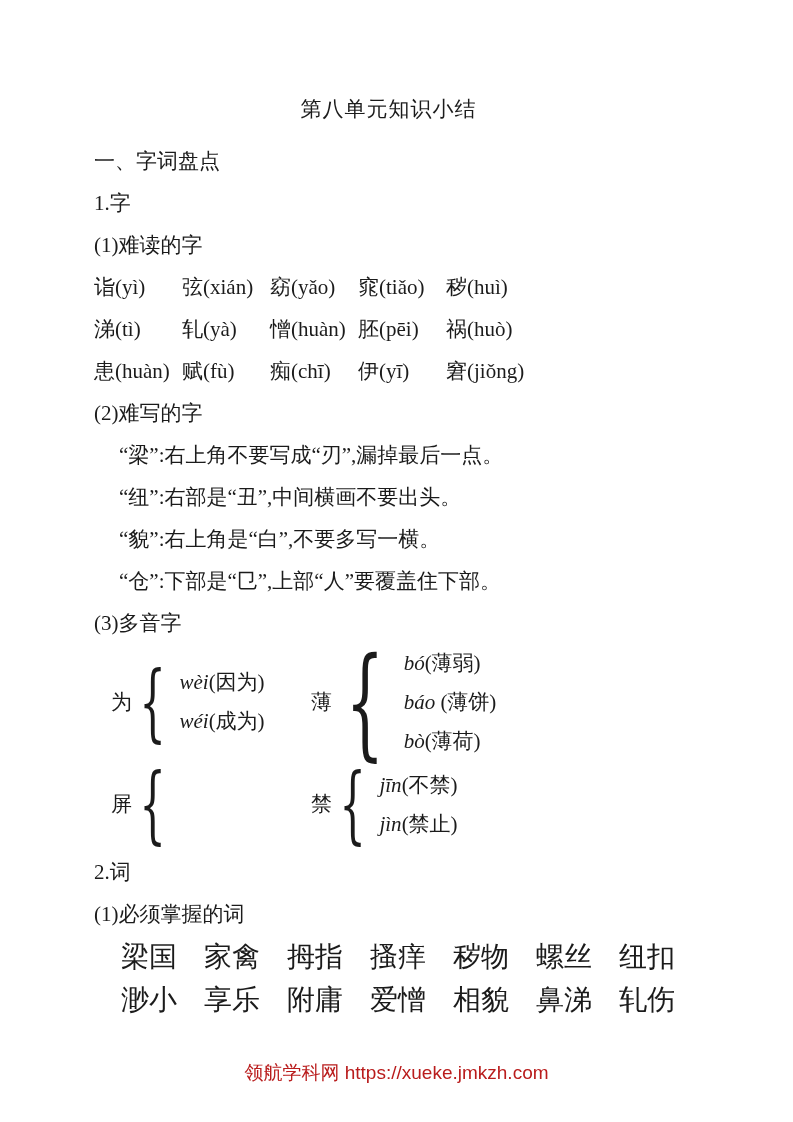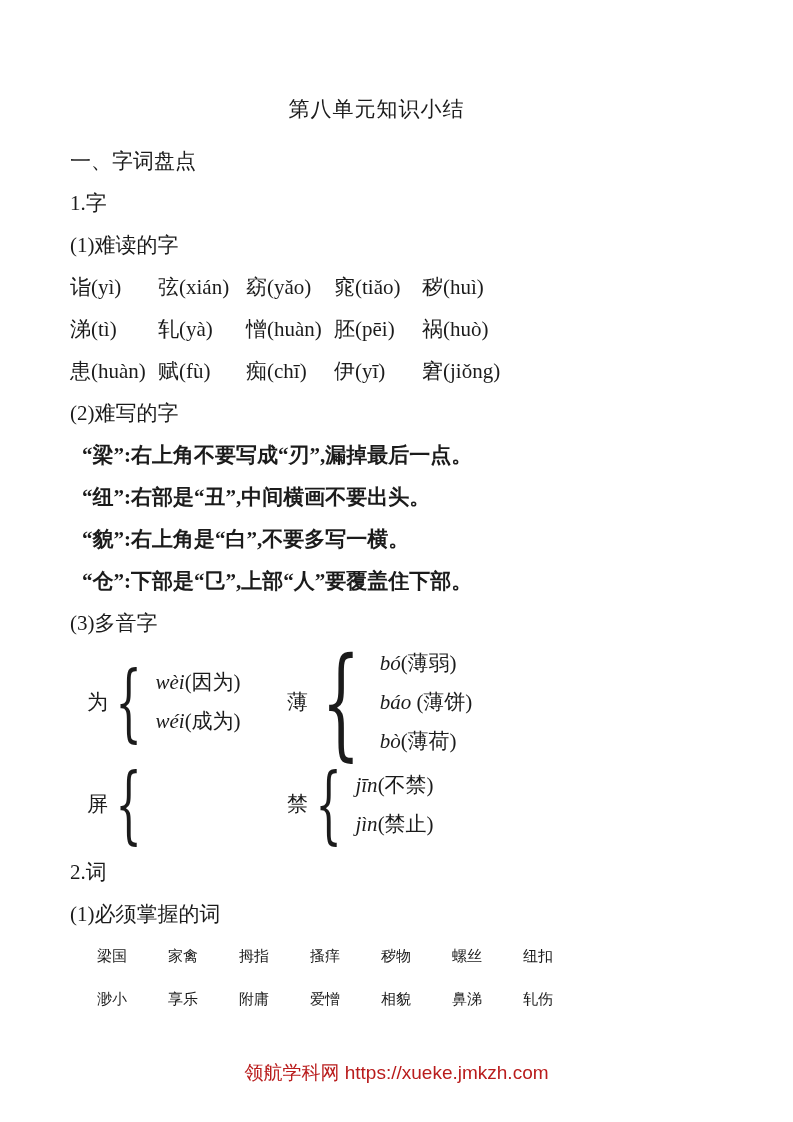--- a/index.html
+++ b/index.html
@@ -5,21 +5,21 @@
   html, body { margin: 0; padding: 0; }
   body {
     width: 793px;
     height: 1122px;
     background: #ffffff;
     color: #1b1b1b;
     font-family: "Liberation Serif", "DejaVu Serif", serif;
     position: relative;
     overflow: hidden;
   }
-  .page { padding: 92px 110px 0 70px; }
+  .page { padding: 92px 110px 0 94px; }
 
   .title {
     font-size: 21px;
     font-weight: 400;
     text-align: center;
     margin: 0 0 14px 0;
     line-height: 34px;
     letter-spacing: 1px;
   }
 
@@ -30,21 +30,21 @@
     white-space: nowrap;
   }
 
   .char-row {
     display: flex;
     font-size: 21px;
     line-height: 42px;
   }
   .char-cell { min-width: 88px; white-space: nowrap; }
 
-  .tip { margin-left: 12px; font-weight: bold; }
+  .tip { margin-left: 25px; }
 
   .poly-section { margin-left: 17px; }
   .poly-row { display: flex; align-items: center; }
   .poly-row.second { margin-top: 4px; margin-bottom: 6px; }
   .poly-group { display: flex; align-items: center; }
   .poly-group.left { width: 200px; }
   .poly-char { font-size: 21px; line-height: 1; }
   .brace {
     display: inline-block;
     font-family: "DejaVu Serif", serif;
@@ -54,23 +54,23 @@
     margin: 0 -4px 0 -6px;
   }
   .b2 { font-size: 84px; }
   .b3 { font-size: 122px; }
   .readings { display: flex; flex-direction: column; margin-left: 4px; }
   .reading { font-size: 21px; line-height: 39px; white-space: nowrap; }
   .py { font-style: italic; }
 
   .word-row {
     display: flex;
-    gap: 41px;
+    gap: 27px;
     margin-left: 27px;
-    font-size: 15px;
+    font-size: 28px;
     line-height: 43px;
   }
   .word-cell { white-space: nowrap; }
 
   .footer {
     position: absolute;
     left: 0;
     top: 1060px;
     width: 100%;
     text-align: center;

